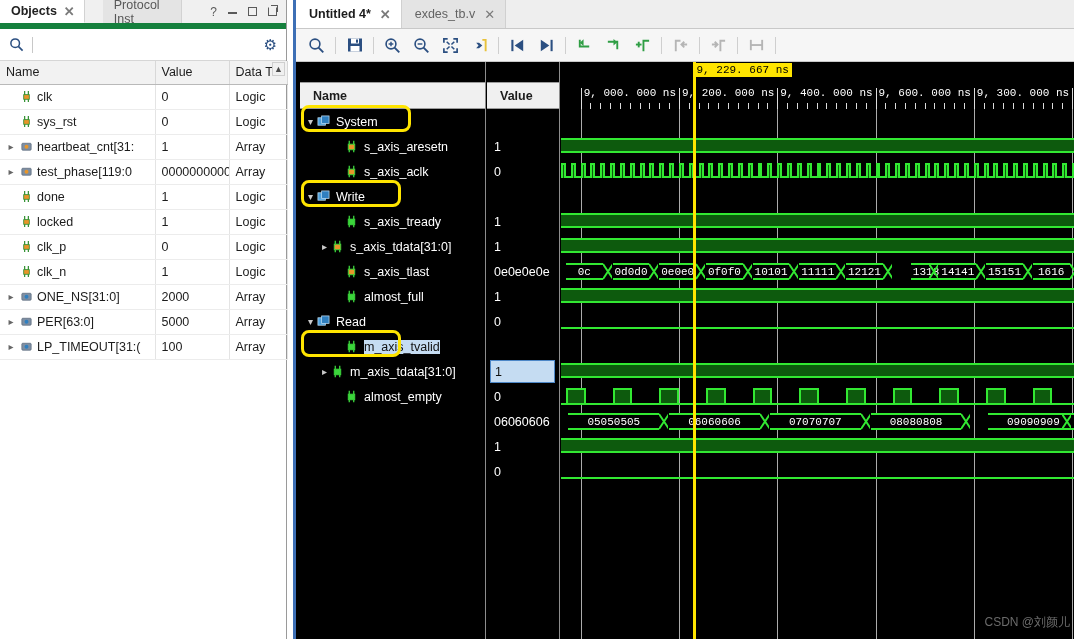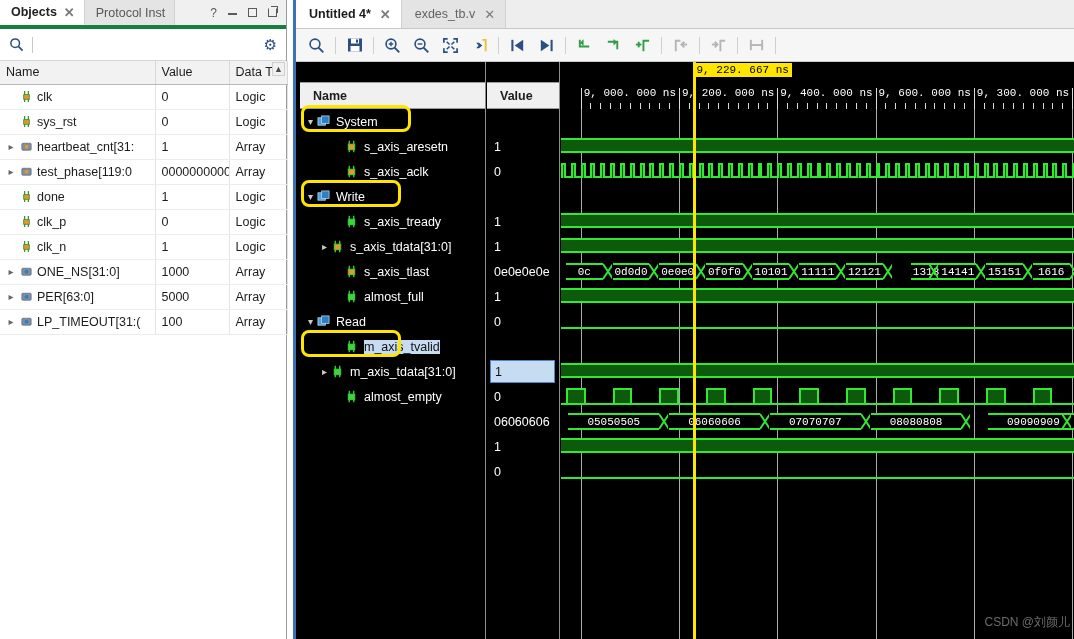--- a/index.html
+++ b/index.html
@@ -12,21 +12,21 @@
   }
   #app { position: relative; width: 1074px; height: 639px; background: #ffffff; }
 
   
   #objects-panel {
     position: absolute; left: 0; top: 0; width: 287px; height: 639px;
     background: #ffffff; border-right: 1px solid #9a9a9a;
   }
   .obj-tabstrip {
     position: relative; height: 29px; background: #f0f0f0;
-    border-bottom: 4px solid #15803d; display: flex; align-items: stretch;
+    border-bottom: 6px solid #15803d; display: flex; align-items: stretch; gap: 18px;
   }
   .obj-tab {
     display: flex; align-items: center; gap: 7px;
     padding: 0 9px 0 11px; font-size: 12.5px; color: #333;
     border-right: 1px solid #d2d2d2;
   }
   .obj-tab.active { background: #ffffff; font-weight: bold; color: #222; border-bottom: 1px solid #fff; }
   .obj-tab.inactive { background: #e4e4e4; color: #575757; }
   .tab-x { font-size: 13px; color: #7a7a7a; line-height: 1; }
   .win-btns {
@@ -302,55 +302,72 @@
             <td class="col-name">
               <span class="nm-cell">
                 <span class="exp-arrow blank">▸</span>
                 <span class="pin-ico"><svg width="13" height="13" viewBox="0 0 14 14">
                     <rect x="4" y="5" width="6" height="5" fill="#e8962a" stroke="#2f8f2f" stroke-width="0.9"></rect>
                     <line x1="5" y1="1" x2="5" y2="5" stroke="#2f8f2f" stroke-width="1.3"></line>
                     <line x1="9" y1="1" x2="9" y2="5" stroke="#2f8f2f" stroke-width="1.3"></line>
                     <line x1="5" y1="10" x2="5" y2="13" stroke="#2f8f2f" stroke-width="1.3"></line>
                     <line x1="9" y1="10" x2="9" y2="13" stroke="#2f8f2f" stroke-width="1.3"></line>
                   </svg></span>
-                <span>clk_p</span>
-              </span>
-            </td>
-            <td class="col-val">0</td>
+                <span>locked</span>
+              </span>
+            </td>
+            <td class="col-val">1</td>
             <td class="col-type">Logic</td>
           </tr>
           <tr class="obj-row">
             <td class="col-name">
               <span class="nm-cell">
                 <span class="exp-arrow blank">▸</span>
                 <span class="pin-ico"><svg width="13" height="13" viewBox="0 0 14 14">
                     <rect x="4" y="5" width="6" height="5" fill="#e8962a" stroke="#2f8f2f" stroke-width="0.9"></rect>
                     <line x1="5" y1="1" x2="5" y2="5" stroke="#2f8f2f" stroke-width="1.3"></line>
                     <line x1="9" y1="1" x2="9" y2="5" stroke="#2f8f2f" stroke-width="1.3"></line>
                     <line x1="5" y1="10" x2="5" y2="13" stroke="#2f8f2f" stroke-width="1.3"></line>
                     <line x1="9" y1="10" x2="9" y2="13" stroke="#2f8f2f" stroke-width="1.3"></line>
                   </svg></span>
+                <span>clk_p</span>
+              </span>
+            </td>
+            <td class="col-val">0</td>
+            <td class="col-type">Logic</td>
+          </tr>
+          <tr class="obj-row">
+            <td class="col-name">
+              <span class="nm-cell">
+                <span class="exp-arrow blank">▸</span>
+                <span class="pin-ico"><svg width="13" height="13" viewBox="0 0 14 14">
+                    <rect x="4" y="5" width="6" height="5" fill="#e8962a" stroke="#2f8f2f" stroke-width="0.9"></rect>
+                    <line x1="5" y1="1" x2="5" y2="5" stroke="#2f8f2f" stroke-width="1.3"></line>
+                    <line x1="9" y1="1" x2="9" y2="5" stroke="#2f8f2f" stroke-width="1.3"></line>
+                    <line x1="5" y1="10" x2="5" y2="13" stroke="#2f8f2f" stroke-width="1.3"></line>
+                    <line x1="9" y1="10" x2="9" y2="13" stroke="#2f8f2f" stroke-width="1.3"></line>
+                  </svg></span>
                 <span>clk_n</span>
               </span>
             </td>
             <td class="col-val">1</td>
             <td class="col-type">Logic</td>
           </tr>
           <tr class="obj-row">
             <td class="col-name">
               <span class="nm-cell">
                 <span class="exp-arrow">▸</span>
                 <span class="pin-ico"><svg width="13" height="13" viewBox="0 0 14 14">
                     <rect x="2" y="3.5" width="10" height="7.5" rx="1" fill="#7e8fa3" stroke="#5c6b7c" stroke-width="0.8"></rect>
                     <circle cx="7" cy="7.3" r="2.1" fill="#2f7fc0"></circle>
                   </svg></span>
                 <span>ONE_NS[31:0]</span>
               </span>
             </td>
-            <td class="col-val">1000</td>
+            <td class="col-val">2000</td>
             <td class="col-type">Array</td>
           </tr>
           <tr class="obj-row">
             <td class="col-name">
               <span class="nm-cell">
                 <span class="exp-arrow">▸</span>
                 <span class="pin-ico"><svg width="13" height="13" viewBox="0 0 14 14">
                     <rect x="2" y="3.5" width="10" height="7.5" rx="1" fill="#7e8fa3" stroke="#5c6b7c" stroke-width="0.8"></rect>
                     <circle cx="7" cy="7.3" r="2.1" fill="#2f7fc0"></circle>
                   </svg></span>

